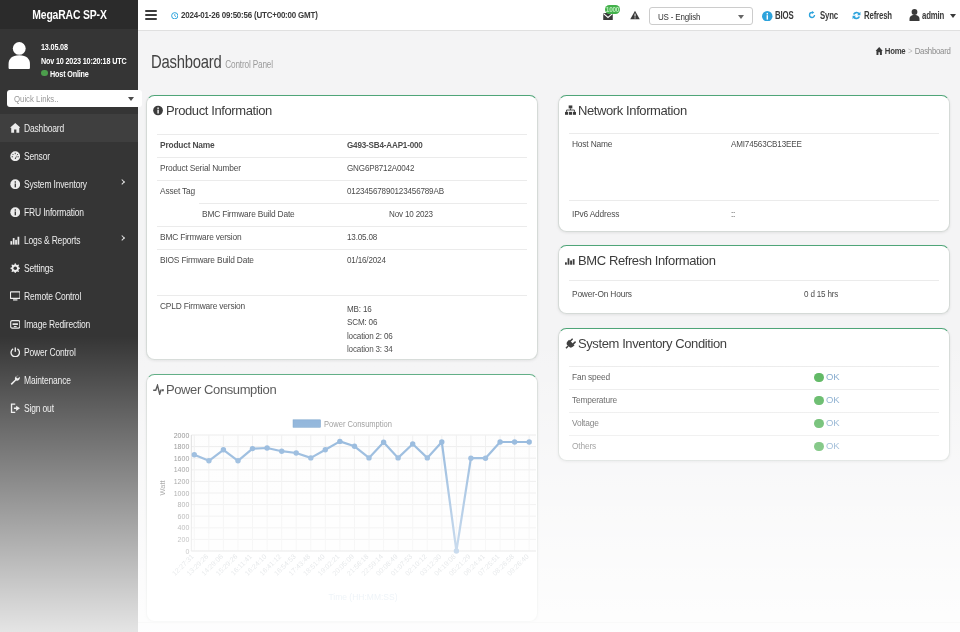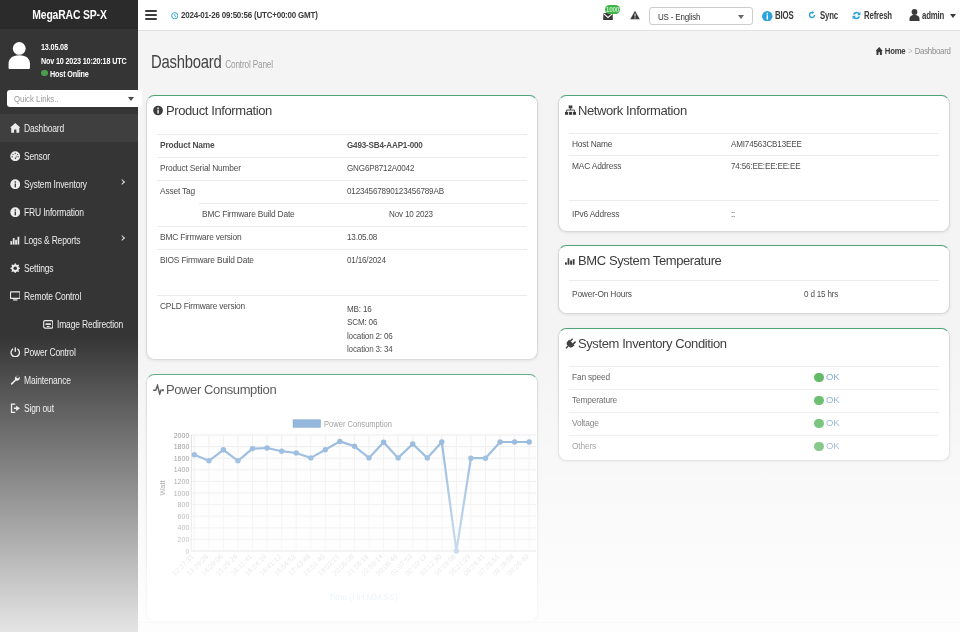--- a/index.html
+++ b/index.html
@@ -125,21 +125,21 @@
           </svg>
     <span class="txt">Settings</span>
         </div>
         <div class="mitem " style="top:282px;">
     <svg class="mic" viewBox="0 0 12 12">
             <rect x="0.5" y="1" width="11" height="7.5" rx="0.8" fill="none" stroke="#ececec" stroke-width="1.4"></rect>
             <rect x="3.5" y="9.5" width="5" height="1.4" fill="#ececec"></rect>
           </svg>
     <span class="txt">Remote Control</span>
         </div>
-        <div class="mitem " style="top:310px;margin-left:33px;">
+        <div class="mitem " style="top:310px;">
     <svg class="mic" viewBox="0 0 12 12">
             <rect x="0.8" y="1.8" width="10.4" height="8.6" rx="1.6" fill="none" stroke="#ececec" stroke-width="1.3"></rect>
             <rect x="2.9" y="4.9" width="6.2" height="1.9" fill="#ececec"></rect>
             <rect x="4.4" y="8" width="3.2" height="1.1" fill="#ececec"></rect>
           </svg>
     <span class="txt">Image Redirection</span>
         </div>
         <div class="mitem " style="top:338px;">
     <svg class="mic" viewBox="0 0 12 12">
             <rect x="5.3" y="0.5" width="1.5" height="5" fill="#ececec"></rect>
@@ -268,37 +268,33 @@
           <rect x="0" y="7" width="3.4" height="3.2" fill="#3c3c3c"></rect>
           <rect x="4.3" y="7" width="3.4" height="3.2" fill="#3c3c3c"></rect>
           <rect x="8.6" y="7" width="3.4" height="3.2" fill="#3c3c3c"></rect>
           <path d="M6 3.2 L6 5 M1.7 7 L1.7 5 L10.3 5 L10.3 7" fill="none" stroke="#3c3c3c" stroke-width="1"></path>
         </svg>
     <div class="ctitle">Network Information</div>
         <div class="trow" style="top:37.5px; height:22.2px;">
       <div class="lab">Host Name</div>
       <div class="val sq" style="left:161.5px;">AMI74563CB13EEE</div>
         </div>
-        <div class="trow" style="top:59.7px; height:22.2px;">
-      <div class="lab">MAC Address</div>
-      <div class="val sq" style="left:161.5px;">74:56:EE:EE:EE:EE</div>
-        </div>
         <div class="trow" style="top:104.1px; height:30px;">
           <div class="lab" style="top:7px;">IPv6 Address</div>
           <div class="val sq" style="left:161.5px; top:7px;">::</div>
         </div>
       </div>
       <div class="card" style="left:558px;top:245px;width:392px;height:68.5px;">
     <svg class="cico" viewBox="0 0 12 11">
           <rect x="0" y="7.5" width="2" height="2.6" fill="#3c3c3c"></rect>
           <rect x="2.8" y="3" width="2" height="7.1" fill="#3c3c3c"></rect>
           <rect x="5.6" y="5.5" width="2" height="4.6" fill="#3c3c3c"></rect>
           <rect x="8.4" y="4" width="2" height="6.1" fill="#3c3c3c"></rect>
         </svg>
-    <div class="ctitle">BMC System Temperature</div>
+    <div class="ctitle">BMC Refresh Information</div>
         <div class="trow" style="top:33.5px; height:29px;">
           <div class="lab" style="top:7px;">Power-On Hours</div>
           <div class="val sq" style="left:235px; top:7px;">0 d 15 hrs</div>
         </div>
       </div>
       <div class="card" style="left:558px;top:328px;width:392px;height:133px;">
     <svg class="cico" viewBox="0 0 12 11">
           <g transform="translate(5.6,6.2) rotate(45)">
             <rect x="-3.1" y="-6.2" width="1.7" height="4.4" rx="0.8" fill="#3c3c3c"></rect>
             <rect x="1.4" y="-6.2" width="1.7" height="4.4" rx="0.8" fill="#3c3c3c"></rect>

